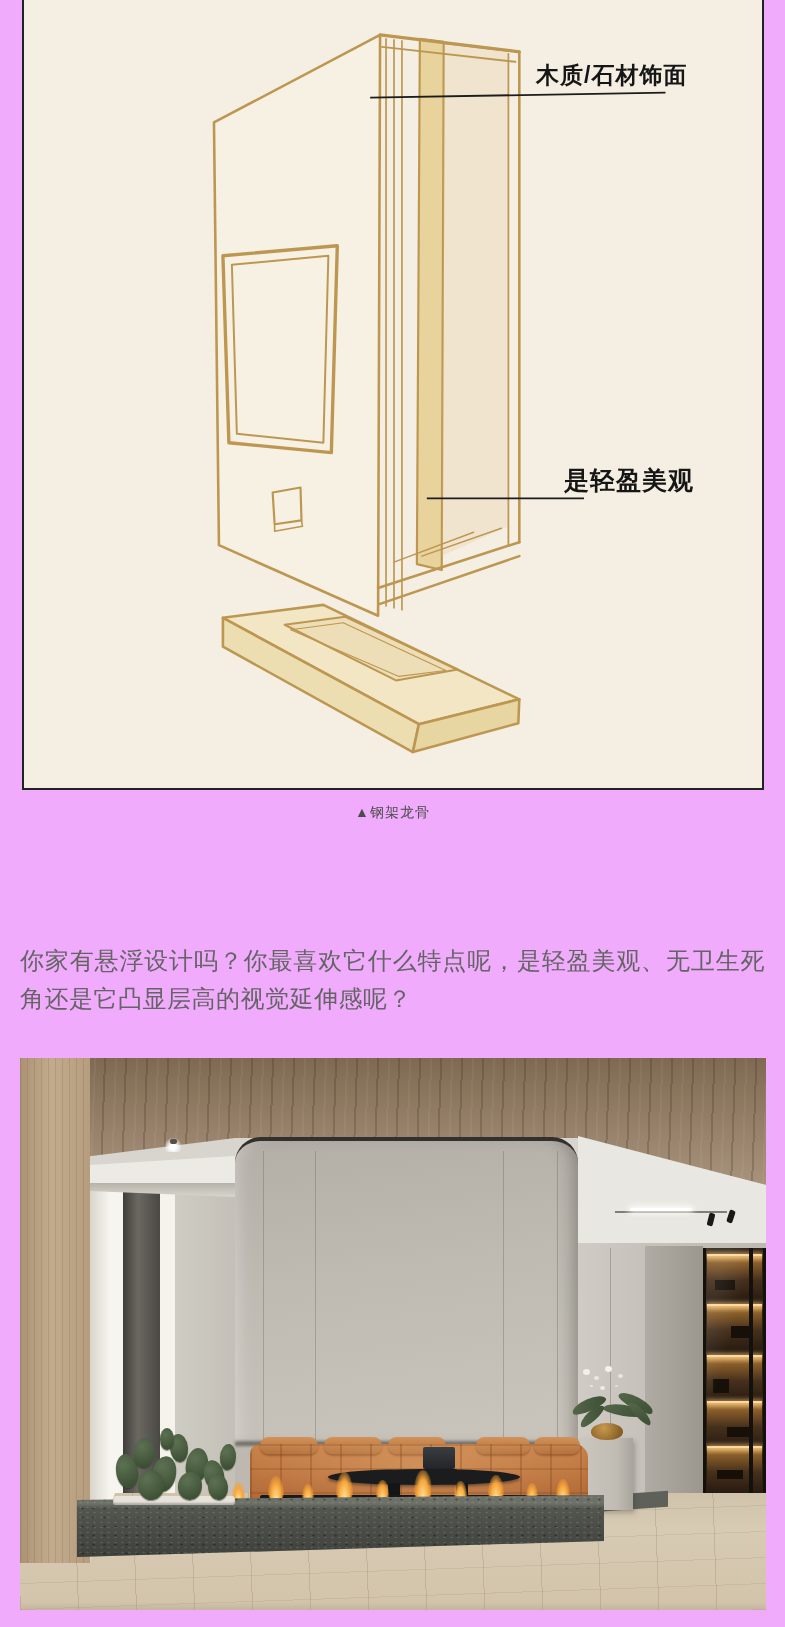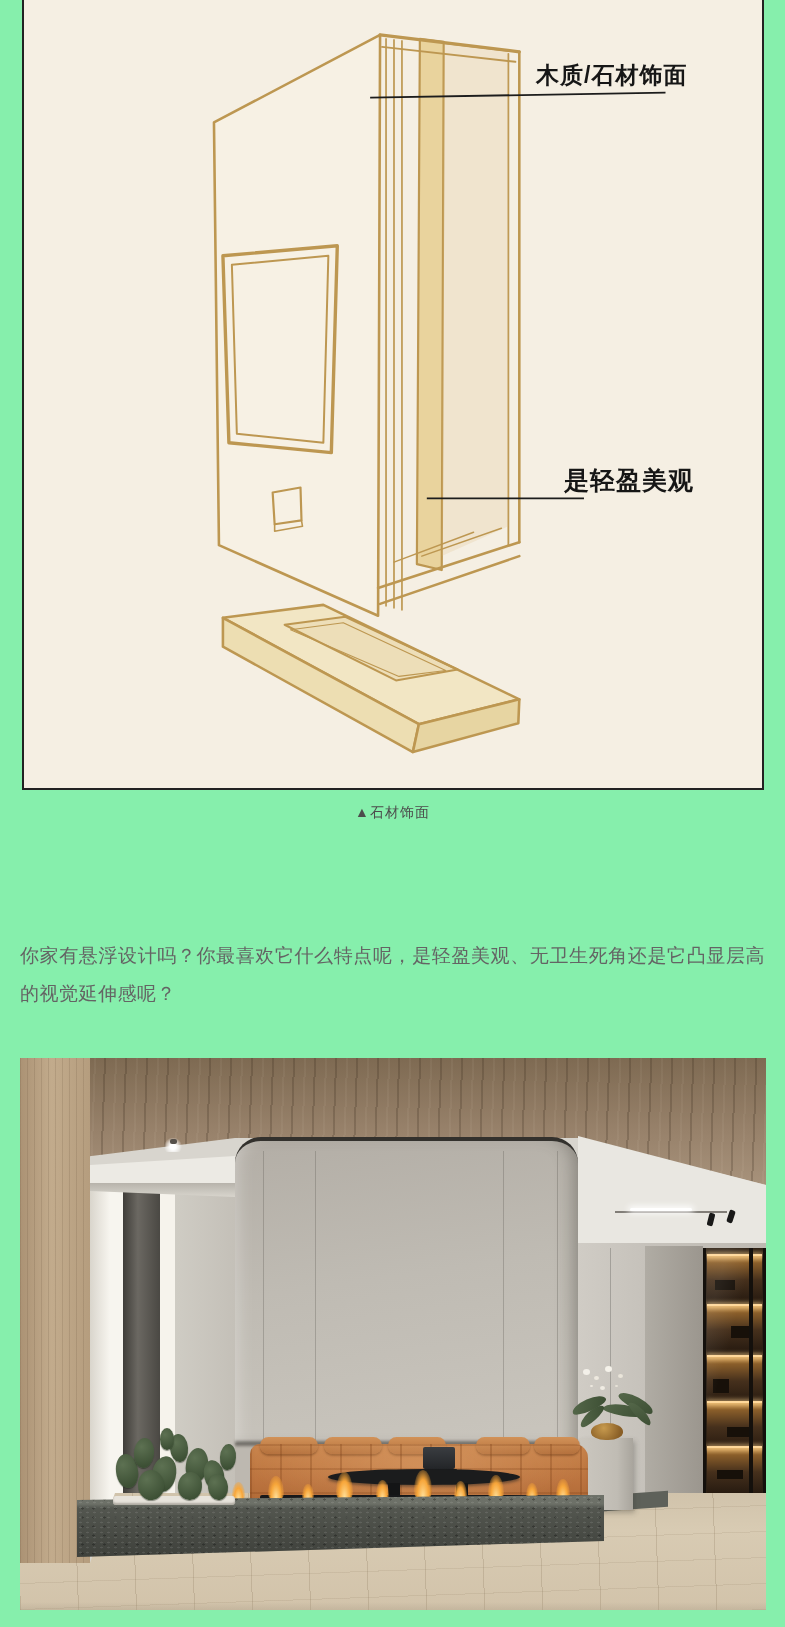--- a/index.html
+++ b/index.html
@@ -1,30 +1,30 @@
 <!DOCTYPE html>
 <html><head>
 <meta charset="utf-8">
 <style>
   html,body{margin:0;padding:0;background:#ffffff;}
   body{font-family:"Liberation Sans","DejaVu Sans",sans-serif;}
-  .page{position:relative;width:785px;height:1627px;background:#86efac;overflow:hidden;}
+  .page{position:relative;width:785px;height:1627px;background:#f0abfc;overflow:hidden;}
 
   
   .sketch-box{position:absolute;left:22px;top:-2px;width:742px;height:792px;
     background:#f5efe3;border:2px solid #222;border-top:none;box-sizing:border-box;}
   .sketch-svg{position:absolute;left:0;top:0;width:100%;height:100%;}
   .sk-label{position:absolute;font-weight:700;color:#161616;white-space:nowrap;}
   .sk-label1{left:512px;top:62px;font-size:23px;letter-spacing:1px;}
   .sk-label2{left:540px;top:466px;font-size:25px;letter-spacing:1px;}
   .fig-caption{position:absolute;left:0;top:804px;width:785px;text-align:center;
     font-size:14px;color:#4c4c4c;letter-spacing:1px;}
 
   
-  .para{position:absolute;left:20px;top:918px;width:745px;font-size:19px;line-height:38px;
+  .para{position:absolute;left:20px;top:918px;width:745px;font-size:24px;line-height:38px;
     color:#646464;letter-spacing:.5px;text-align:justify;}
 
   
   .photo{position:absolute;left:20px;top:1058px;width:746px;height:552px;overflow:hidden;background:#d8d5ce;}
   .abs{position:absolute;}
 
   .wood-ceiling{left:0;top:0;width:746px;height:130px;
     background:linear-gradient(180deg,#7e6a52 0%,#97816a 55%,#a8937c 100%);
     clip-path:polygon(0 0,746px 0,746px 127px,558px 80px,215px 80px,0 107px);}
   .wood-ceiling:after{content:"";position:absolute;inset:0;
@@ -181,21 +181,21 @@
 
       <g stroke="#1c1c1c" stroke-width="1.8">
         <path d="M348 99 L645 94"></path>
         <path d="M405 502 L563 502"></path>
       </g>
     </svg>
     <div class="sk-label sk-label1">木质/石材饰面</div>
     <div class="sk-label sk-label2">是轻盈美观</div>
   </figure>
 
-  <div class="fig-caption">▲石材饰面</div>
+  <div class="fig-caption">▲钢架龙骨</div>
 
   <p class="para">你家有悬浮设计吗？你最喜欢它什么特点呢，是轻盈美观、无卫生死角还是它凸显层高的视觉延伸感呢？</p>
 
   <div class="photo">
     <div class="abs wood-ceiling"></div>
     <div class="abs ceil-spot">
         <i></i>
       </div>
     <div class="abs wood-wall-left"></div>
     <div class="abs ceiling-strip-left"></div>

